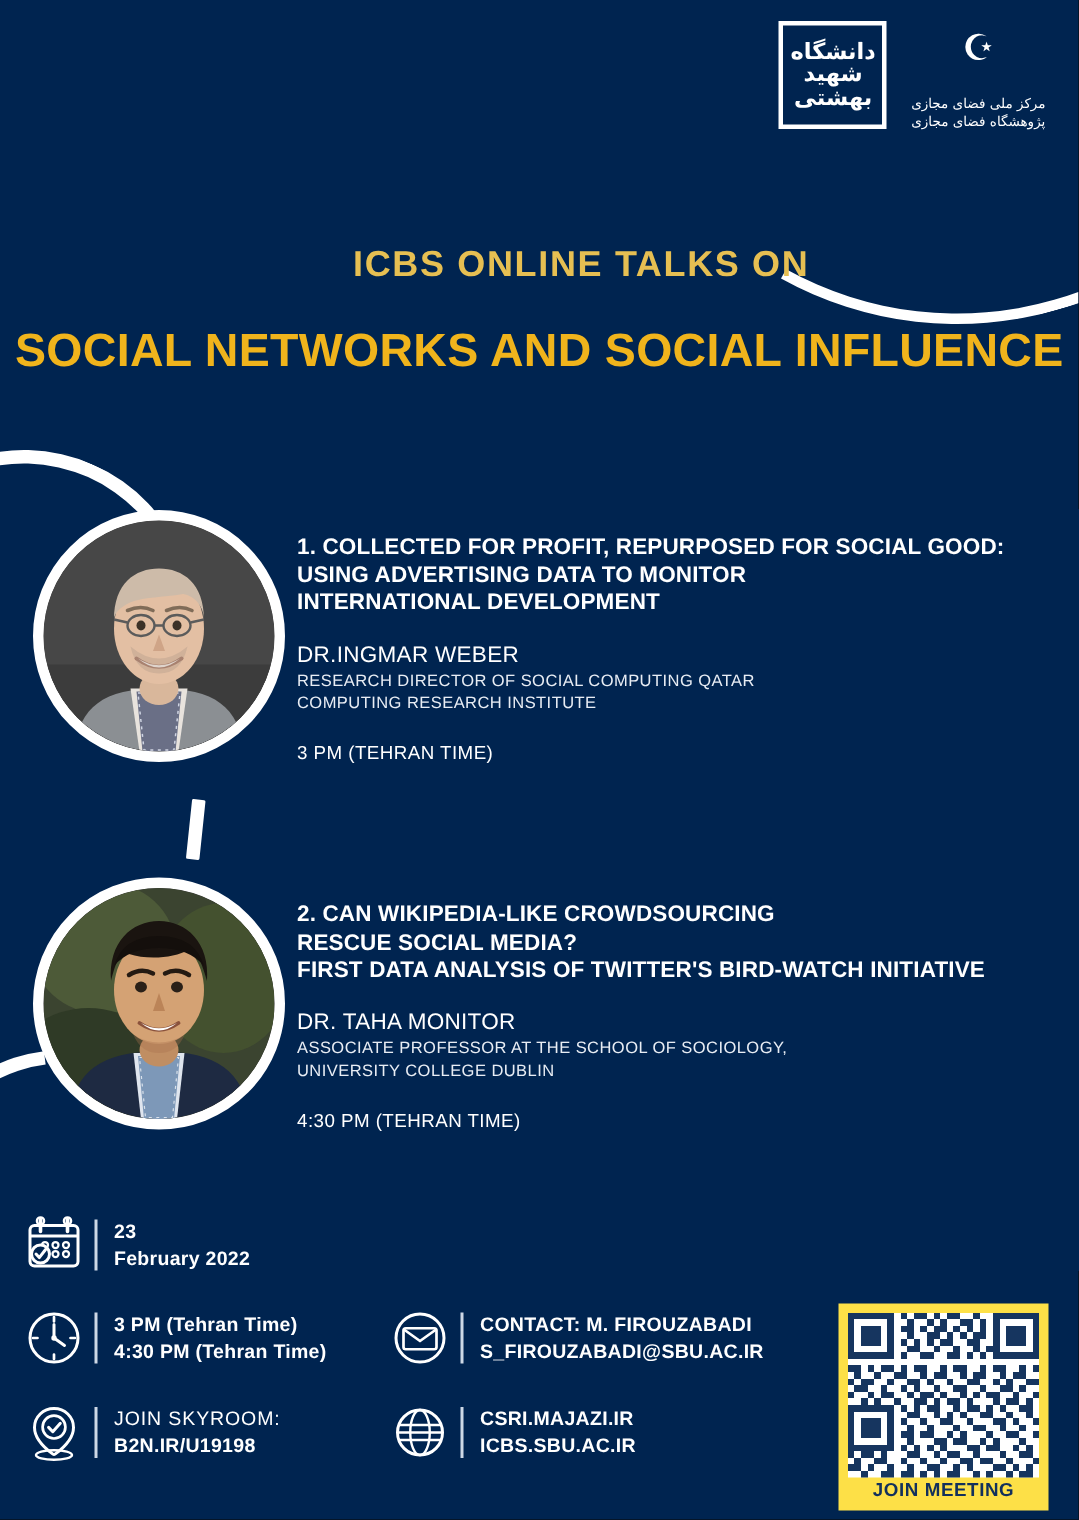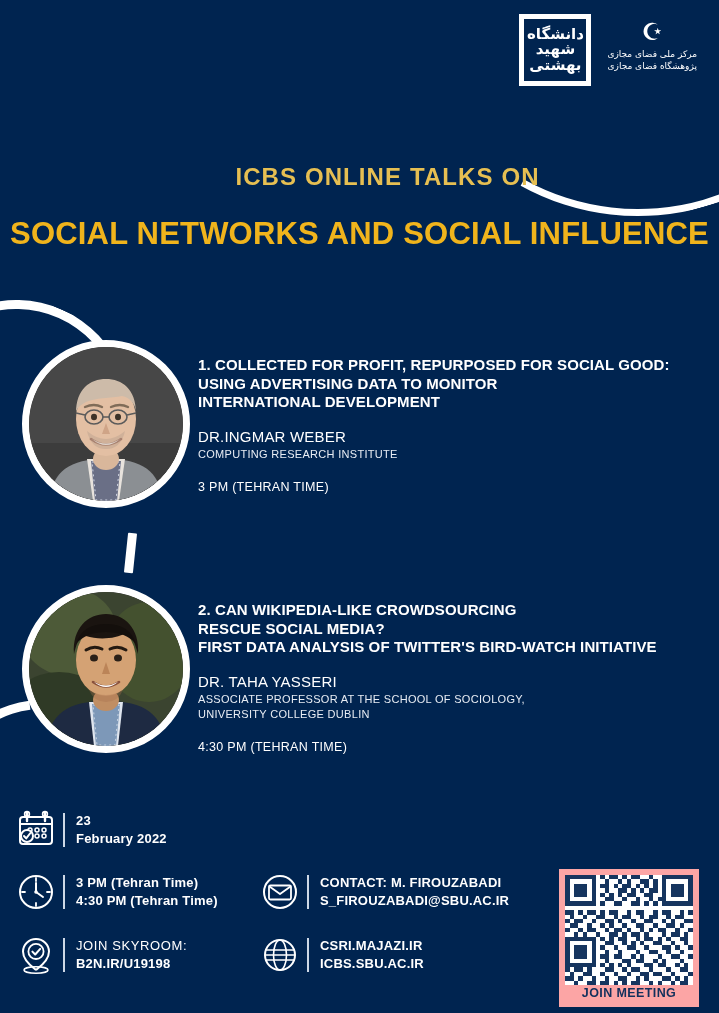--- a/index.html
+++ b/index.html
@@ -70,21 +70,21 @@
     top: 14px;
     right: 22px;
     display: flex;
     align-items: flex-start;
     gap: 16px;
     z-index: 6;
   }
   .sbu-logo {
     width: 72px;
     height: 72px;
-    border: 5px solid #ffffff;
+    border: 3px solid #ffffff;
     display: flex;
     align-items: center;
     justify-content: center;
     padding: 2px;
     box-sizing: border-box;
   }
   .sbu-logo .calli {
     color: #ffffff;
     font-family: "DejaVu Sans", sans-serif;
     font-size: 15px;
@@ -106,21 +106,21 @@
     line-height: 1;
     font-family: "DejaVu Sans", sans-serif;
   }
   .csri-logo .fa-lines {
     color: #ffffff;
     font-family: "DejaVu Sans", sans-serif;
     font-size: 9px;
     line-height: 1.35;
     direction: rtl;
     text-align: center;
-    margin-top: 4px;
+    margin-top: 20px;
     white-space: nowrap;
   }
 
   
   .kicker {
     position: absolute;
     top: 163px;
     left: 0;
     width: 719px;
     text-align: center;
@@ -252,21 +252,21 @@
   .row-mail     { left: 258px; top: 70px; }
   .row-web      { left: 258px; top: 133px;}
 
   
   .qr-panel {
     position: absolute;
     left: 559px;
     top: 869px;
     width: 140px;
     height: 138px;
-    background: #fca5a5;
+    background: #fde047;
     padding: 6px;
     box-sizing: border-box;
     display: flex;
     flex-direction: column;
     align-items: center;
     z-index: 6;
   }
   .qr-code {
     width: 128px;
     height: 110px;
@@ -338,20 +338,21 @@
       </div>
     </div>
     <div class="talk-body">
       <div class="talk-title">
         <div>1. COLLECTED FOR PROFIT, REPURPOSED FOR SOCIAL GOOD:</div>
         <div>USING ADVERTISING DATA TO MONITOR</div>
         <div>INTERNATIONAL DEVELOPMENT</div>
       </div>
       <div class="speaker-name">DR.INGMAR WEBER</div>
       <div class="speaker-affil">
+        <div>RESEARCH DIRECTOR OF SOCIAL COMPUTING QATAR</div>
         <div>COMPUTING RESEARCH INSTITUTE</div>
       </div>
       <div class="talk-time">3 PM (TEHRAN TIME)</div>
     </div>
   </div>
 
   <div class="talk talk-2">
     <div class="portrait-wrap">
       <div class="portrait">
         <svg width="154" height="154" viewBox="0 0 154 154">
@@ -377,21 +378,21 @@
           <path d="M60 98q17 10 34 0 -5 12 -17 12T60 98z" fill="#a7714d" opacity="0.35"></path>
         </svg>
       </div>
     </div>
     <div class="talk-body">
       <div class="talk-title">
         <div>2. CAN WIKIPEDIA-LIKE CROWDSOURCING</div>
         <div>RESCUE SOCIAL MEDIA?</div>
         <div>FIRST DATA ANALYSIS OF TWITTER'S BIRD-WATCH INITIATIVE</div>
       </div>
-      <div class="speaker-name">DR. TAHA YASSERI</div>
+      <div class="speaker-name">DR. TAHA MONITOR</div>
       <div class="speaker-affil">
         <div>ASSOCIATE PROFESSOR AT THE SCHOOL OF SOCIOLOGY,</div>
         <div> UNIVERSITY COLLEGE DUBLIN</div>
       </div>
       <div class="talk-time">4:30 PM (TEHRAN TIME)</div>
     </div>
   </div>
 
   <div class="info">
 

